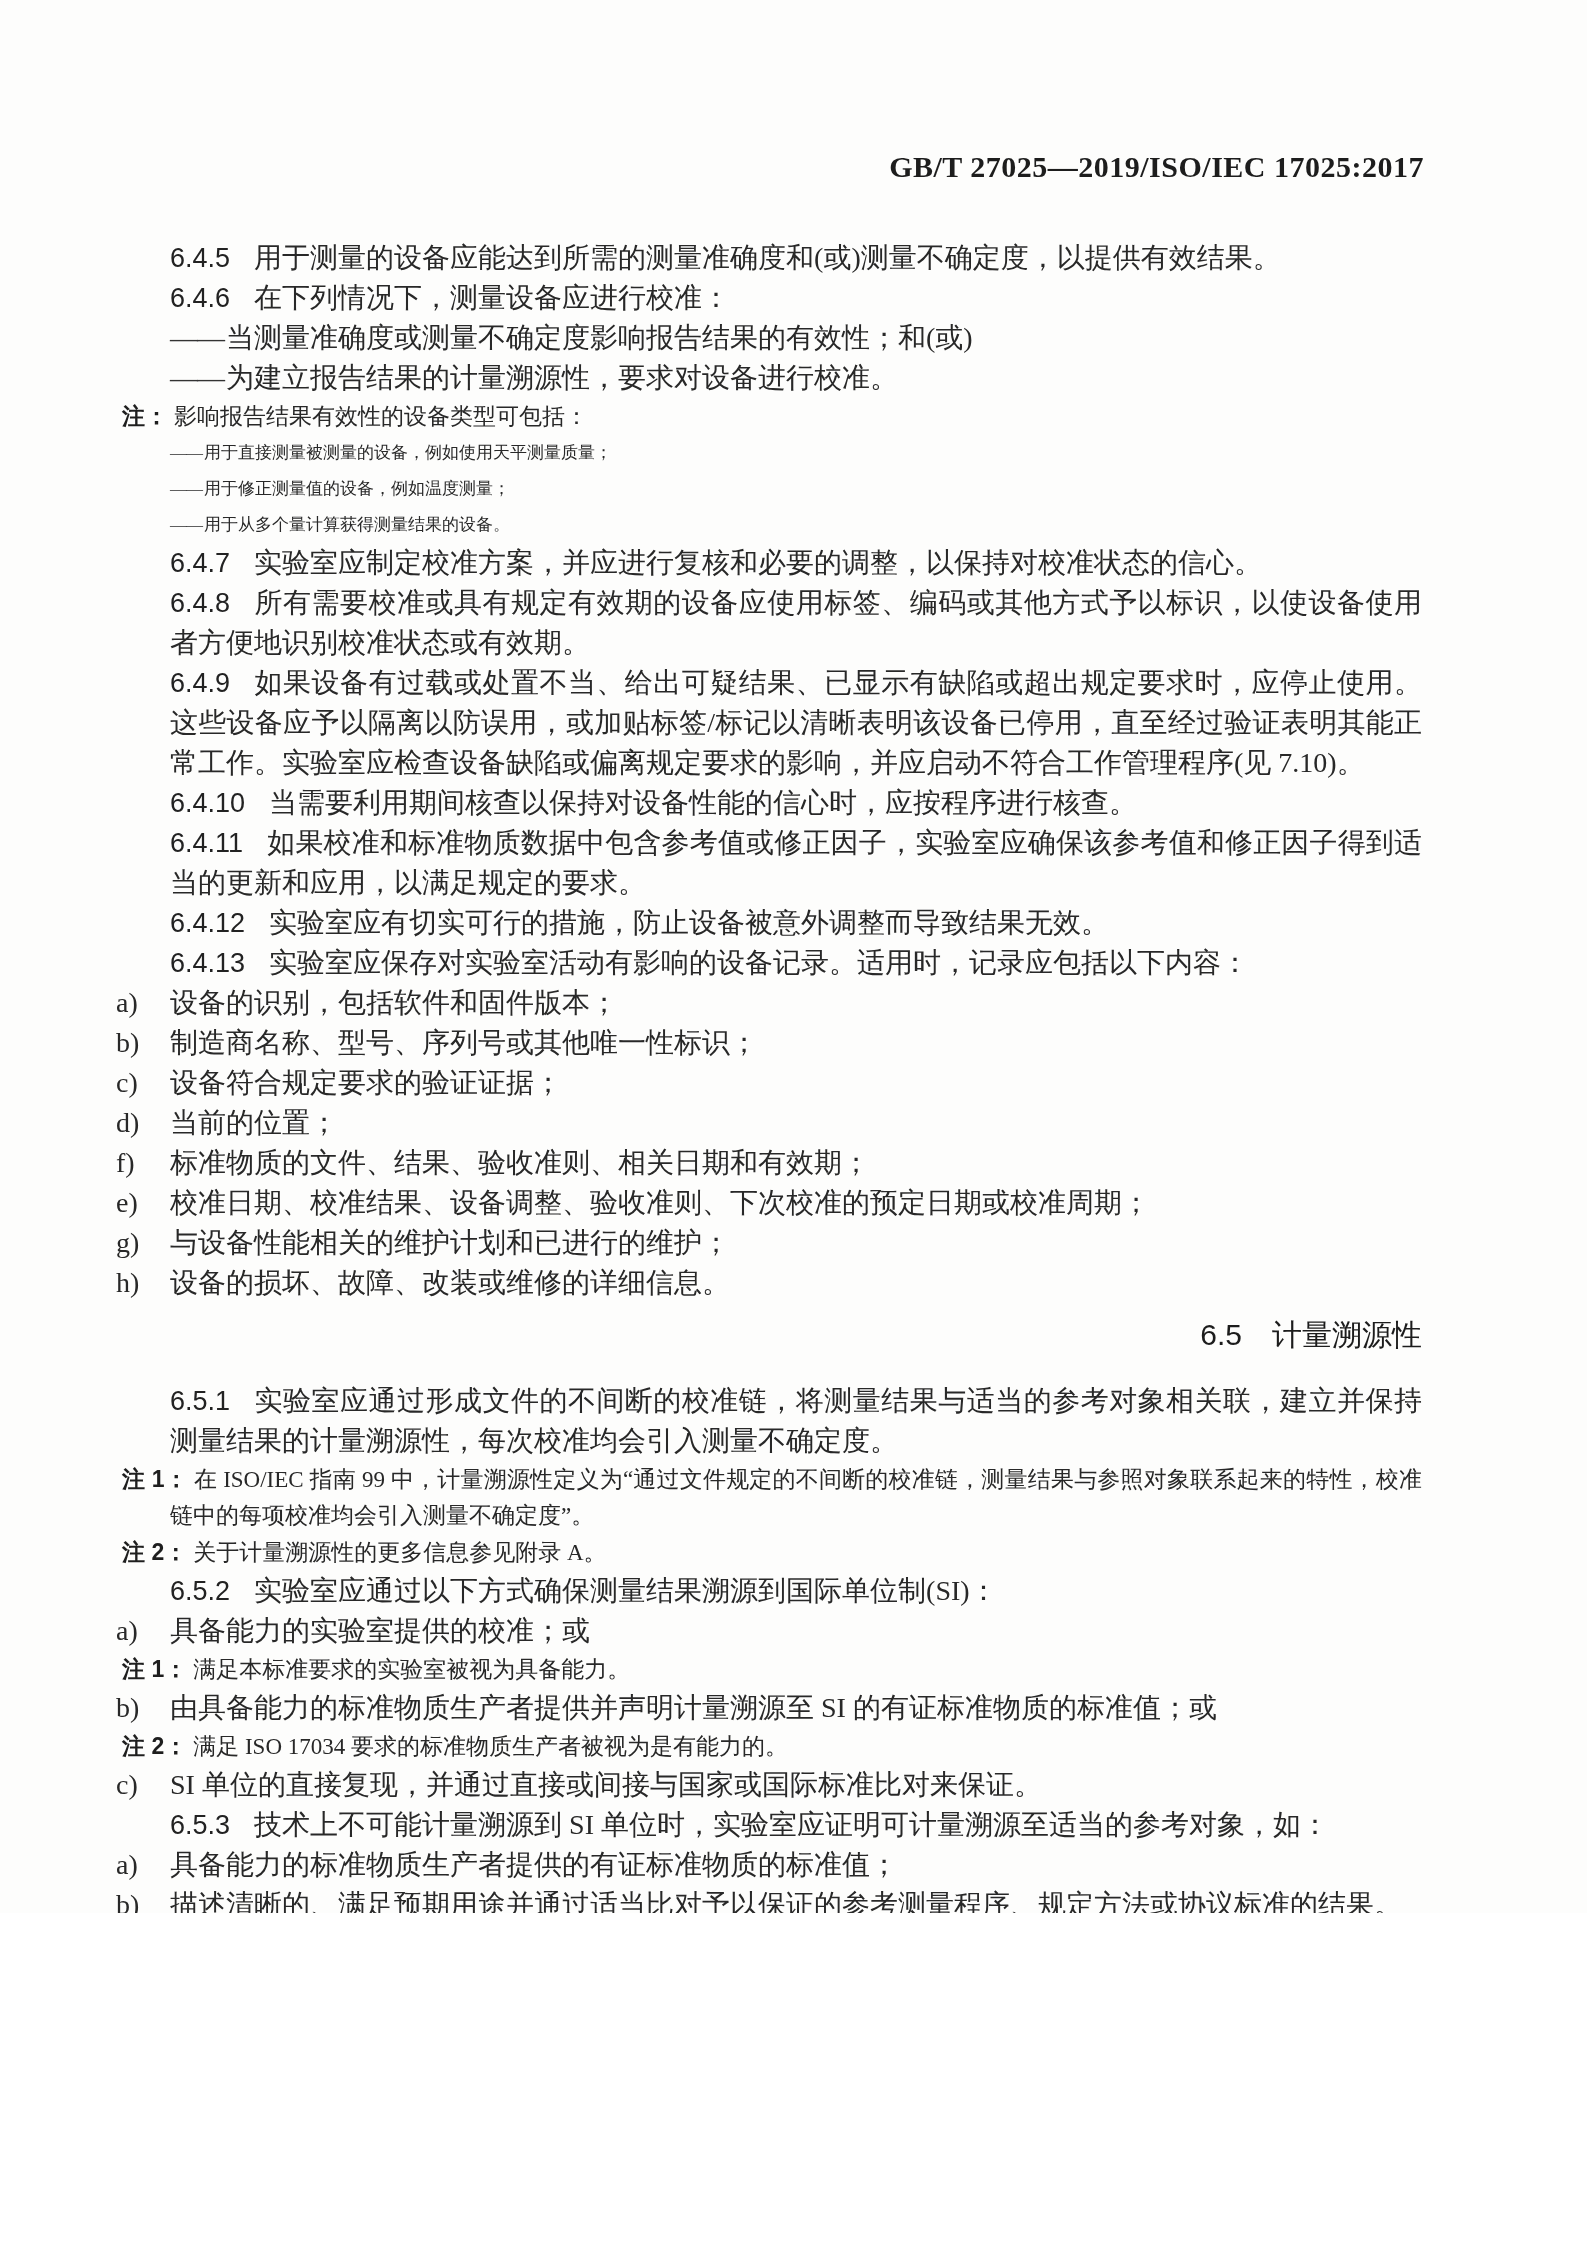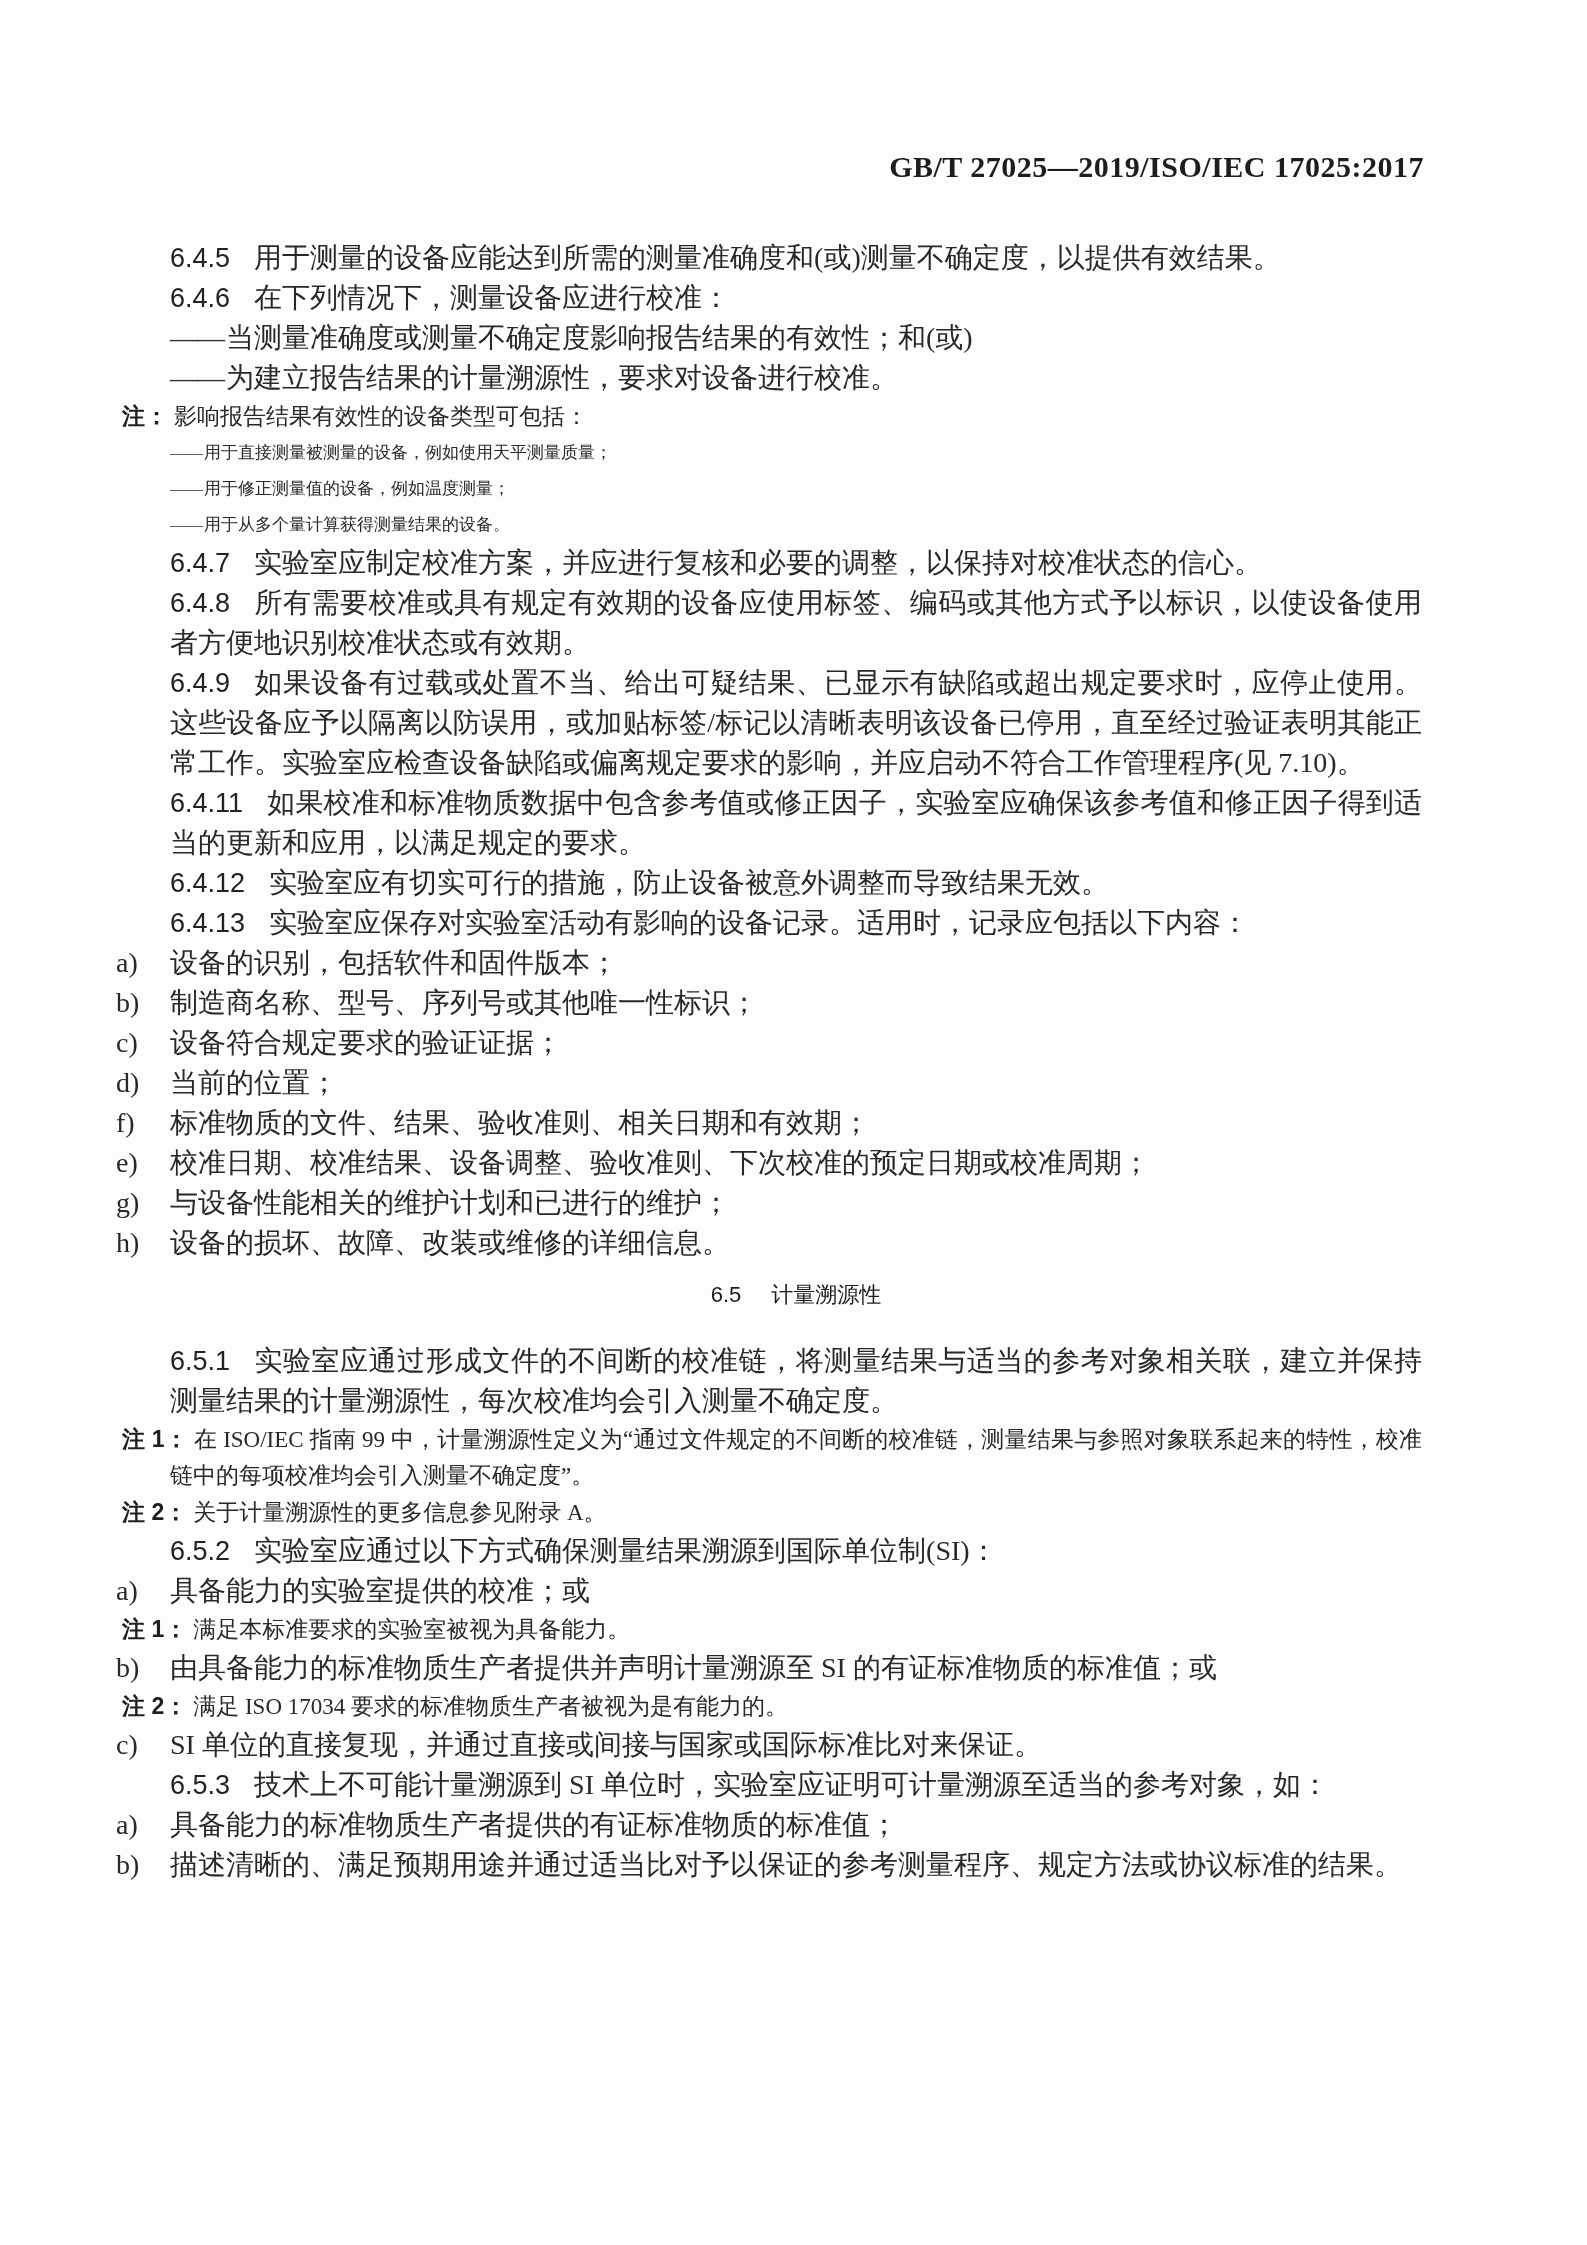--- a/index.html
+++ b/index.html
@@ -53,23 +53,23 @@
   .note-dash .dashmark{letter-spacing:-1px;margin-right:2px;color:#444;}
   
   .letter{padding-left:121px;}
   .letter .letter-label{
     display:inline-block;width:54px;margin-left:-54px;
     color:#282828;
   }
   
   .heading{
     font-family:"Liberation Sans","DejaVu Sans",sans-serif;
-    font-weight:bold;font-size:22px;color:#1c1c1c;
+    font-weight:bold;font-size:30px;color:#1c1c1c;
     margin:12px 0 26px 0 !important;
-    line-height:40px;text-align:center;
+    line-height:40px;text-align:right;
   }
   .heading .hnum{margin-right:30px;}
   .page-number{
     position:absolute;top:2038px;right:208px;
     font-size:27px;color:#3a3a3a;
     font-family:"Liberation Serif","DejaVu Serif",serif;
   }
 </style>
 </head>
 <body>
@@ -82,20 +82,21 @@
       <p class="clause"><span class="num">6.4.6</span><span class="txt">在下列情况下，测量设备应进行校准：</span></p>
       <p class="dash"><span class="dashmark">——</span><span class="txt">当测量准确度或测量不确定度影响报告结果的有效性；和(或)</span></p>
       <p class="dash"><span class="dashmark">——</span><span class="txt">为建立报告结果的计量溯源性，要求对设备进行校准。</span></p>
       <p class="note"><span class="note-label">注：</span><span class="txt">影响报告结果有效性的设备类型可包括：</span></p>
       <p class="note-dash"><span class="dashmark">——</span><span class="txt">用于直接测量被测量的设备，例如使用天平测量质量；</span></p>
       <p class="note-dash"><span class="dashmark">——</span><span class="txt">用于修正测量值的设备，例如温度测量；</span></p>
       <p class="note-dash"><span class="dashmark">——</span><span class="txt">用于从多个量计算获得测量结果的设备。</span></p>
       <p class="clause"><span class="num">6.4.7</span><span class="txt">实验室应制定校准方案，并应进行复核和必要的调整，以保持对校准状态的信心。</span></p>
       <p class="clause"><span class="num">6.4.8</span><span class="txt">所有需要校准或具有规定有效期的设备应使用标签、编码或其他方式予以标识，以使设备使用者方便地识别校准状态或有效期。</span></p>
       <p class="clause"><span class="num">6.4.9</span><span class="txt">如果设备有过载或处置不当、给出可疑结果、已显示有缺陷或超出规定要求时，应停止使用。这些设备应予以隔离以防误用，或加贴标签/标记以清晰表明该设备已停用，直至经过验证表明其能正常工作。实验室应检查设备缺陷或偏离规定要求的影响，并应启动不符合工作管理程序(见 7.10)。</span></p>
+      <p class="clause"><span class="num">6.4.10</span><span class="txt">当需要利用期间核查以保持对设备性能的信心时，应按程序进行核查。</span></p>
       <p class="clause"><span class="num">6.4.11</span><span class="txt">如果校准和标准物质数据中包含参考值或修正因子，实验室应确保该参考值和修正因子得到适当的更新和应用，以满足规定的要求。</span></p>
       <p class="clause"><span class="num">6.4.12</span><span class="txt">实验室应有切实可行的措施，防止设备被意外调整而导致结果无效。</span></p>
       <p class="clause"><span class="num">6.4.13</span><span class="txt">实验室应保存对实验室活动有影响的设备记录。适用时，记录应包括以下内容：</span></p>
       <p class="letter"><span class="letter-label">a)</span><span class="txt">设备的识别，包括软件和固件版本；</span></p>
       <p class="letter"><span class="letter-label">b)</span><span class="txt">制造商名称、型号、序列号或其他唯一性标识；</span></p>
       <p class="letter"><span class="letter-label">c)</span><span class="txt">设备符合规定要求的验证证据；</span></p>
       <p class="letter"><span class="letter-label">d)</span><span class="txt">当前的位置；</span></p>
       <p class="letter"><span class="letter-label">f)</span><span class="txt">标准物质的文件、结果、验收准则、相关日期和有效期；</span></p>
       <p class="letter"><span class="letter-label">e)</span><span class="txt">校准日期、校准结果、设备调整、验收准则、下次校准的预定日期或校准周期；</span></p>
       <p class="letter"><span class="letter-label">g)</span><span class="txt">与设备性能相关的维护计划和已进行的维护；</span></p>

